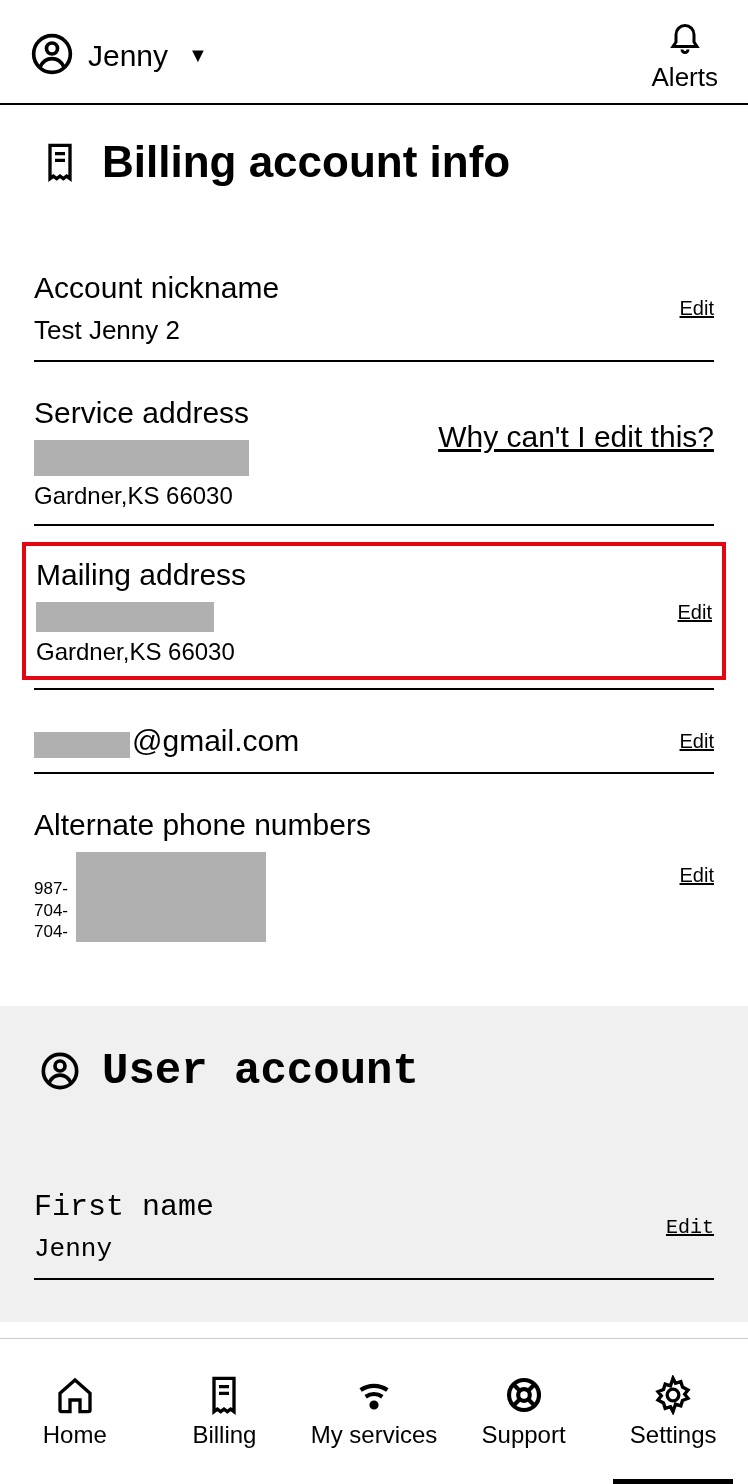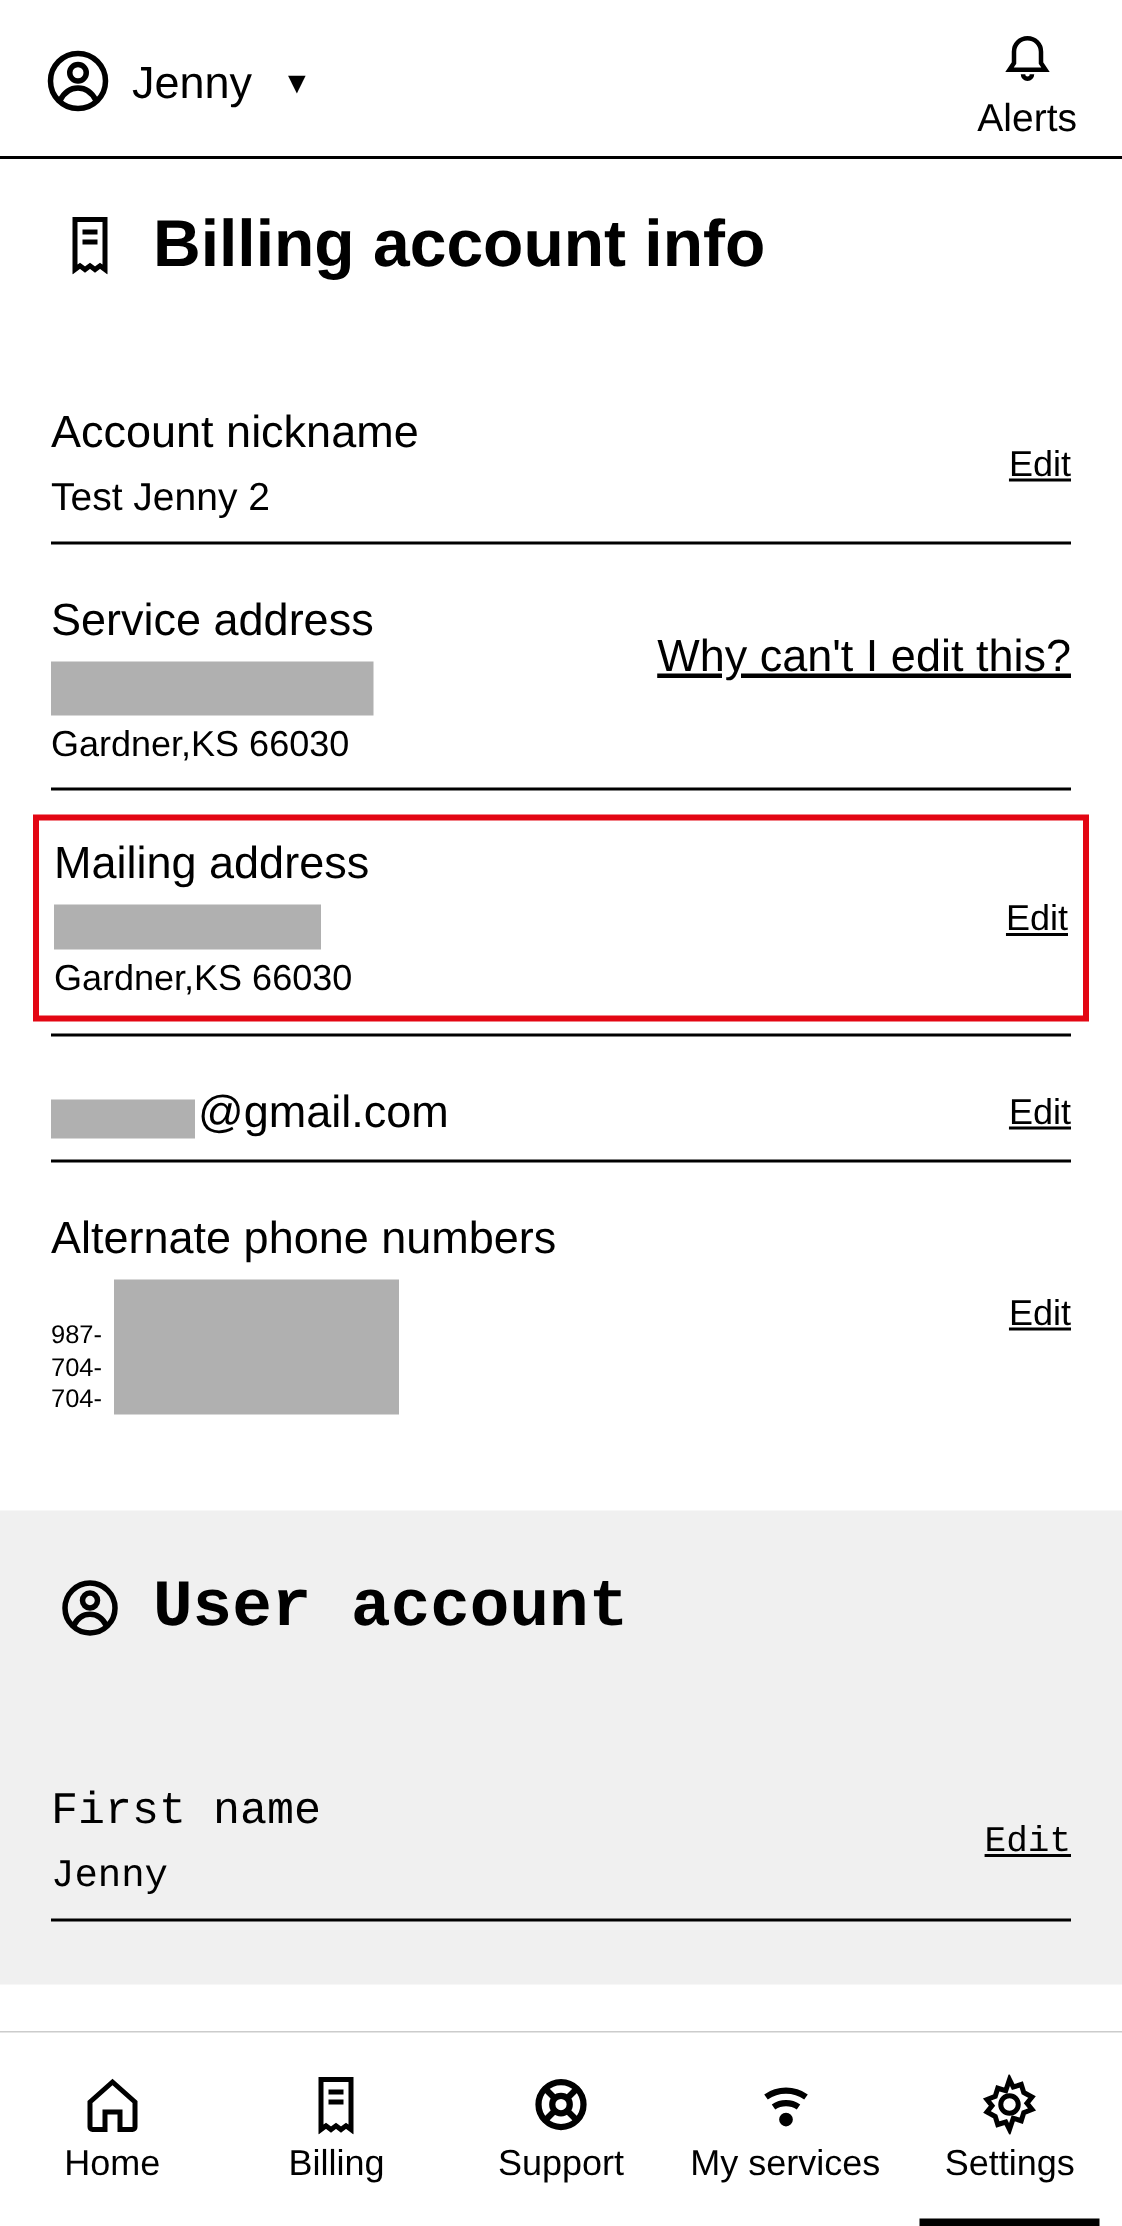--- a/index.html
+++ b/index.html
@@ -30,28 +30,28 @@
   .row-left { flex:1; }
   .row-label { font-size:30px; margin-bottom:10px; }
   .row-value { font-size:26px; color:#000; }
   .redact { display:inline-block; background:#b0b0b0; height:26px; vertical-align:middle; }
   .redact.w1 { width:215px; height:36px; }
   .redact.w2 { width:178px; height:30px; }
   .redact.w3 { width:96px; height:26px; }
   .redact.w4 { width:190px; height:90px; }
   .phone-wrap { display:flex; align-items:stretch; gap:8px; }
   .phone-pref { display:flex; flex-direction:column; justify-content:flex-end; font-size:17px; line-height:1.25; }
-  .edit-link { font-size:24px; text-decoration:underline; cursor:pointer; white-space:nowrap; align-self:center; }
+  .edit-link { font-size:20px; text-decoration:underline; cursor:pointer; white-space:nowrap; align-self:center; }
   .why-link { font-size:30px; text-decoration:underline; cursor:pointer; white-space:nowrap; align-self:flex-start; margin-top:24px; }
   .highlight { border:4px solid #e30613; margin:8px 22px; padding:12px 10px 10px 10px; }
   .highlight .row { margin:0; border-bottom:none; padding:0; }
   .after-highlight-divider { border-bottom:2px solid #000; margin:6px 34px 0 34px; }
   .user-section { background:#f0f0f0; margin-top:50px; padding-bottom:26px;font-family:Liberation Mono, monospace; }
   .user-section .section-header { padding-top:40px; }
-  .bottom-nav { height:130px; border-top:1px solid #ccc; display:flex; align-items:stretch; background:#fff; }
+  .bottom-nav { height:146px; border-top:1px solid #ccc; display:flex; align-items:stretch; background:#fff; }
   .nav-item { flex:1; display:flex; flex-direction:column; align-items:center; justify-content:center; gap:6px; font-size:24px; cursor:pointer; position:relative; }
   .nav-item svg { width:40px; height:40px; }
   .nav-item.active::after { content:""; position:absolute; bottom:0; left:10%; width:80%; height:5px; background:#000; }
   .svc-line2 { margin-top:6px; font-size:24px; }
   .email-line { font-size:30px; display:flex; align-items:flex-end; gap:2px; }
 </style>
 </head>
 <body>
 
 <div class="topbar">
@@ -173,34 +173,34 @@
   </div>
   <div class="nav-item">
     <svg viewBox="0 0 24 24" fill="none" stroke="#000" stroke-width="2">
       <path d="M6 2h12v20l-2-1.5L14 22l-2-1.5L10 22l-2-1.5L6 22V2z"></path>
         <path d="M9 7h6M9 11h6"></path>
     </svg>
     <span>Billing</span>
   </div>
   <div class="nav-item">
     <svg viewBox="0 0 24 24" fill="none" stroke="#000" stroke-width="2.5">
+      <path d="M4 9a14 14 0 0116 0"></path>
+        <path d="M7 13a9 9 0 0110 0"></path>
+        <circle cx="12" cy="18" r="1.5" fill="#000"></circle>
+    </svg>
+    <span>My services</span>
+  </div>
+  <div class="nav-item">
+    <svg viewBox="0 0 24 24" fill="none" stroke="#000" stroke-width="2.5">
       <circle cx="12" cy="12" r="9"></circle>
         <circle cx="12" cy="12" r="3.5"></circle>
       <path d="M5 5l4 4M19 5l-4 4M5 19l4-4M19 19l-4-4"></path>
     </svg>
     <span>Support</span>
   </div>
-  <div class="nav-item">
-    <svg viewBox="0 0 24 24" fill="none" stroke="#000" stroke-width="2.5">
-      <path d="M4 9a14 14 0 0116 0"></path>
-        <path d="M7 13a9 9 0 0110 0"></path>
-        <circle cx="12" cy="18" r="1.5" fill="#000"></circle>
-    </svg>
-    <span>My services</span>
-  </div>
   <div class="nav-item active">
     <svg viewBox="0 0 24 24" fill="none" stroke="#000" stroke-width="2">
       <circle cx="12" cy="12" r="3.5"></circle>
       <path d="M12 2l1.5 3 3.2-1 1 3.2L21 9l-2 2.5 2 2.5-3.3 1.3-1 3.2-3.2-1L12 22l-1.5-3-3.2 1-1-3.2L3 15l2-2.5L3 10l3.3-1.3 1-3.2 3.2 1L12 2z"></path>
     </svg>
     <span>Settings</span>
   </div>
 </div>
 
 </body></html>

